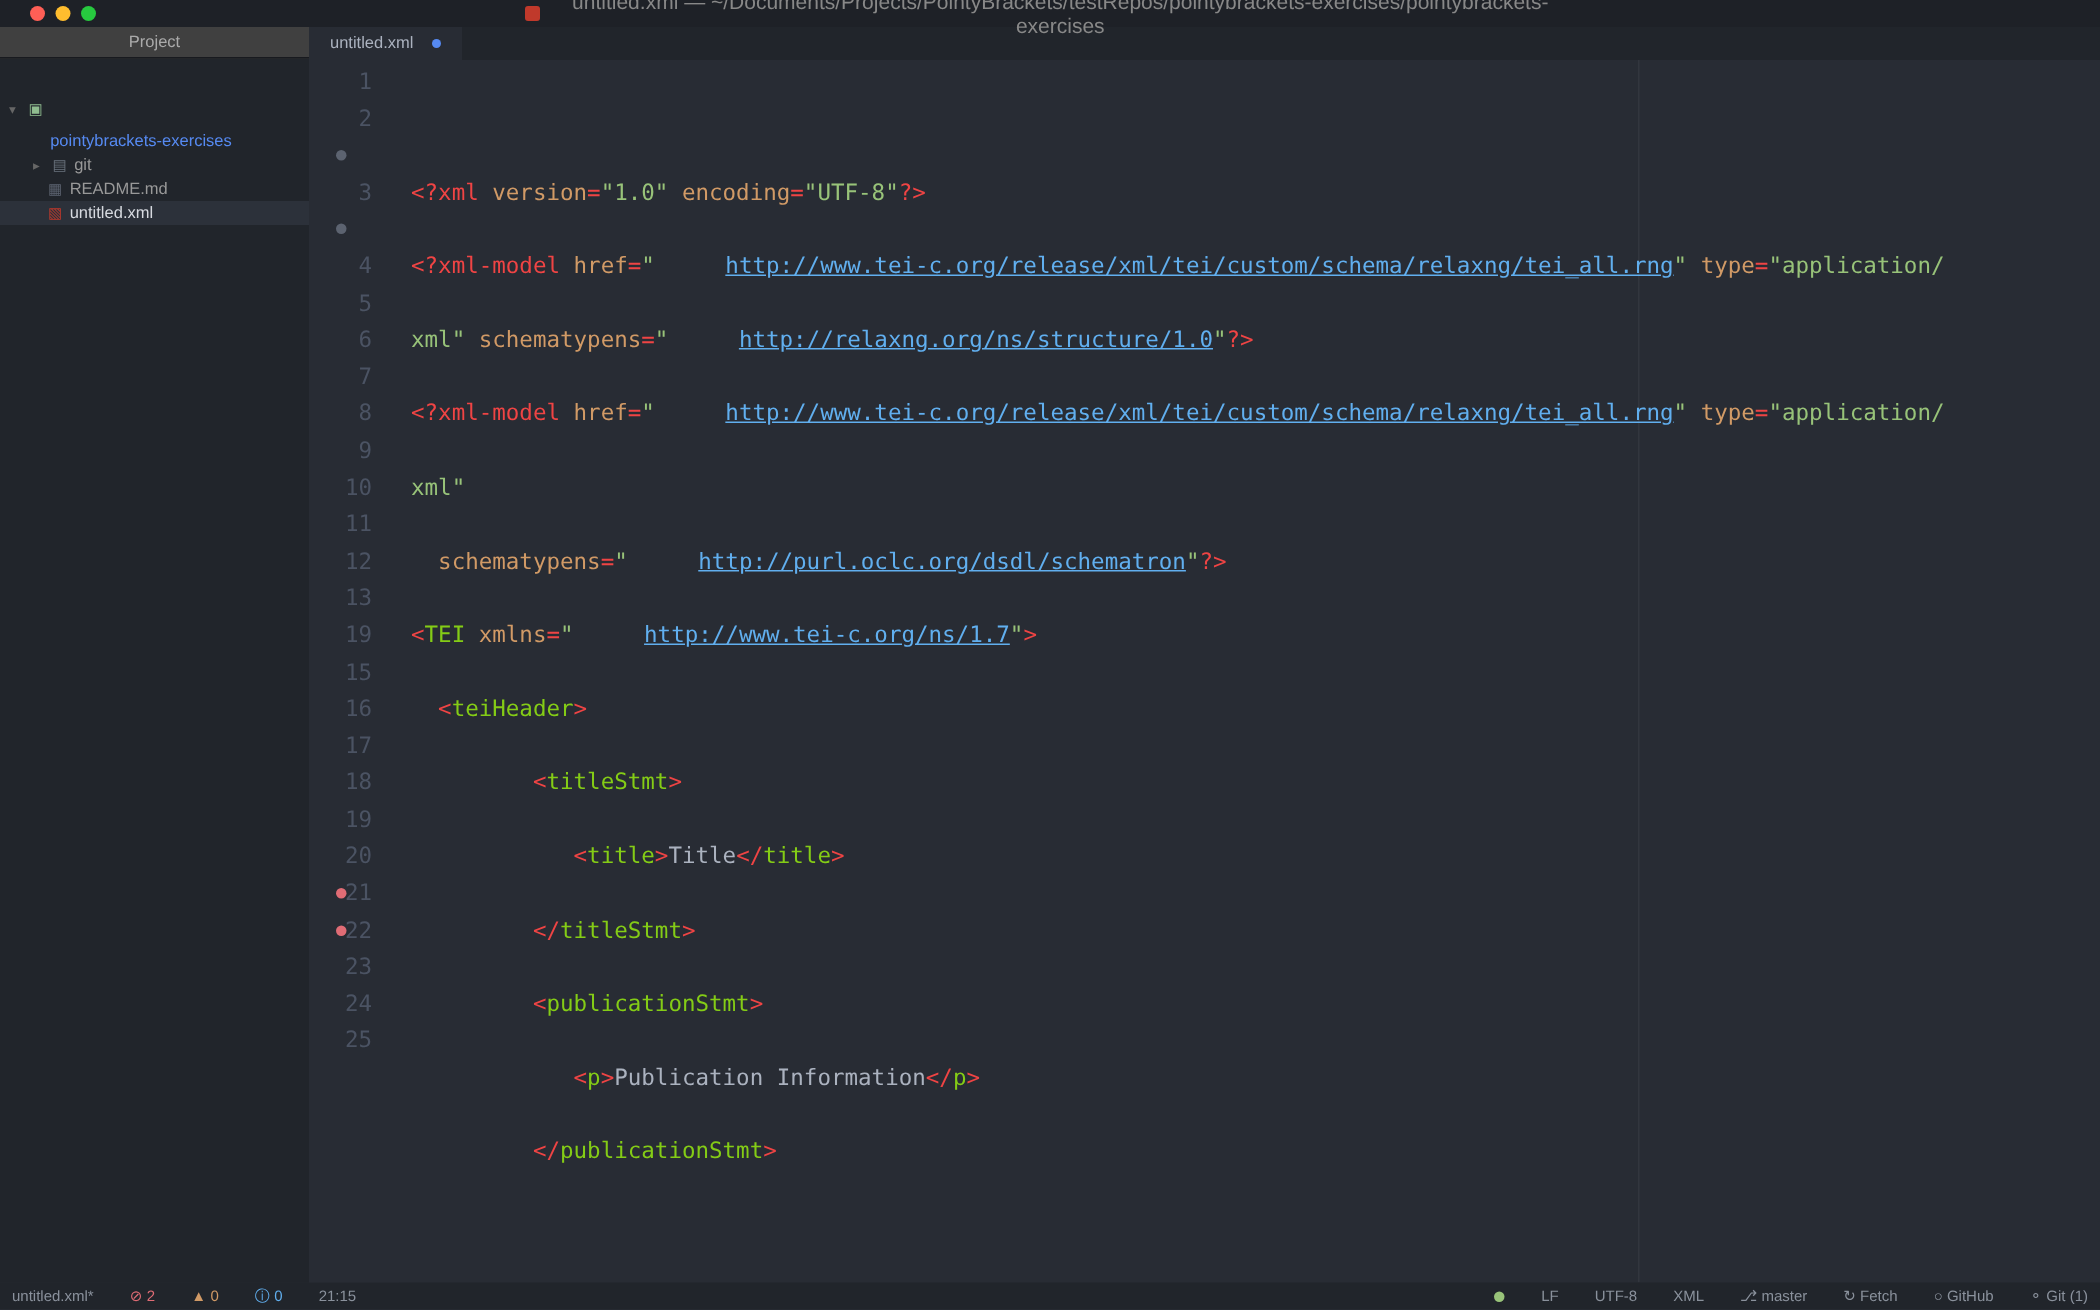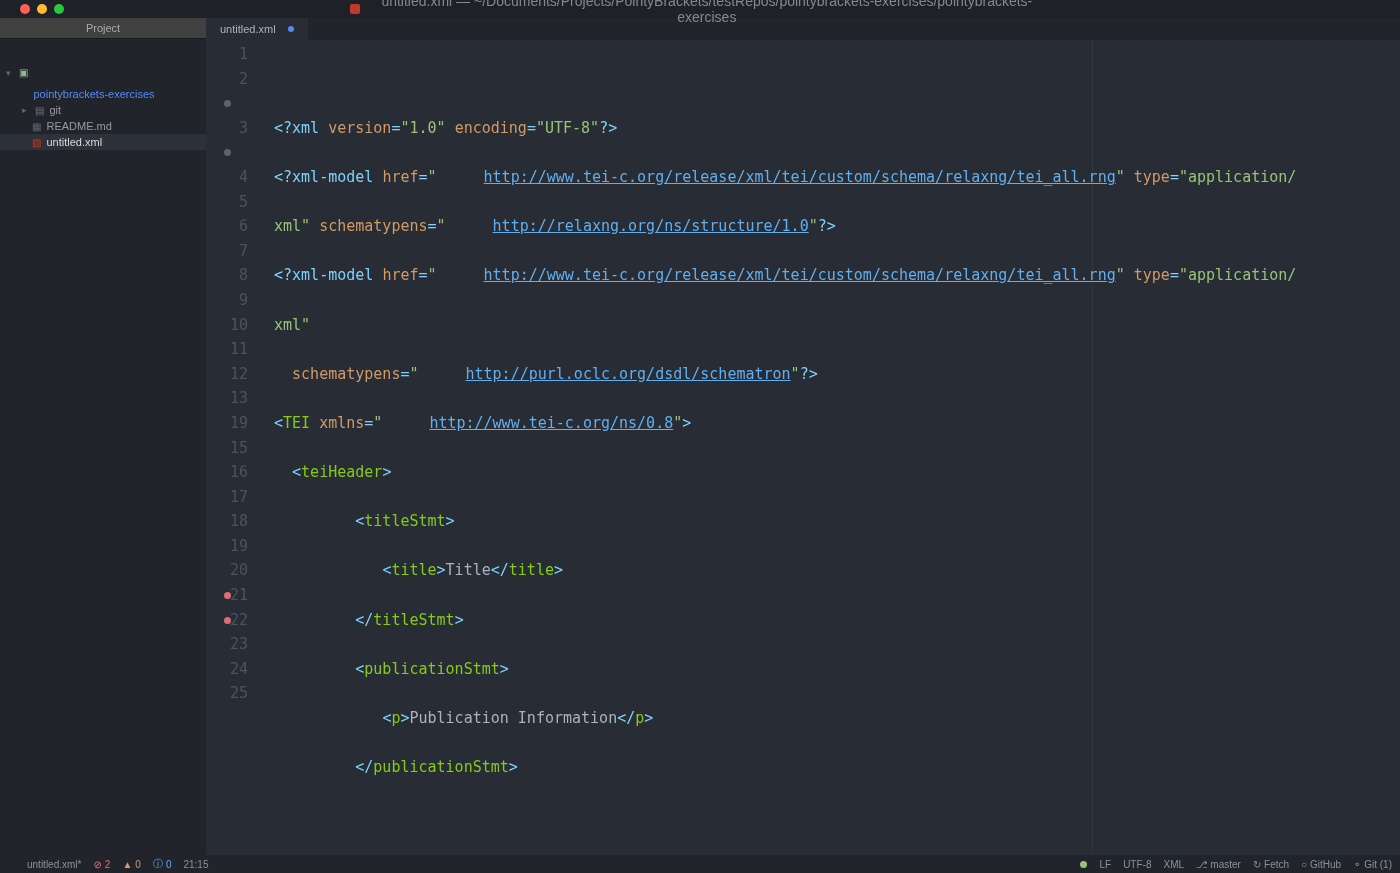--- a/index.html
+++ b/index.html
@@ -49,28 +49,28 @@
 .tab { display:flex; align-items:center; gap:6px; padding:0 14px; background:#282c34; color:#abb2bf; cursor:pointer;}
 .tab .mod-dot { width:6px; height:6px; border-radius:50%; background:#568af2; margin-left:6px;}
 .editor { flex:1; display:flex; font-family:"SF Mono", Menlo, Consolas, monospace; font-size:15px; line-height:24.6px; overflow:hidden; position:relative;}
 .gutter { width:60px; background:#282c34; text-align:right; color:#4b5363; padding-top:2px; user-select:none;}
 .gutter .ln { padding-right:18px; position:relative;}
 .gutter .ln.err::before { content:""; position:absolute; left:18px; top:9px; width:7px; height:7px; border-radius:50%; background:#e06c75;}
 .gutter .ln.dot::before { content:""; position:absolute; left:18px; top:9px; width:7px; height:7px; border-radius:50%; background:#5c6370;}
 .code { flex:1; padding-top:2px; white-space:pre; position:relative; overflow:hidden;}
 .code .line { padding-left:8px; position:relative;}
 .wrap-guide { position:absolute; top:0; bottom:0; left:826px; width:1px; background:#32363e; }
-.pn { color:#7dd3fc;} 
+.pn { color:#ef4444;} 
 .tag { color:#84cc16;}
 .attr { color:#d19a66;}
 .str { color:#98c379;}
 .link { color:#61afef; text-decoration:underline;padding-left:47px;}
 .txt { color:#abb2bf;}
 .statusbar { height:18px; background:#21252b; display:flex; align-items:center; justify-content:space-between; font-size:10px; color:#8a919c; padding:0 8px;}
-.sb-left, .sb-right { display:flex; align-items:center; gap:12px;margin-left:19px;}
+.sb-left, .sb-right { display:flex; align-items:center; gap:24px;}
 .sb-left .errcount { color:#e06c75; display:flex; align-items:center; gap:3px;}
 .sb-left .warncount { color:#d19a66; display:flex; align-items:center; gap:3px;}
 .sb-left .infocount { color:#61afef; display:flex; align-items:center; gap:3px;}
 .sb-right span { cursor:pointer;}
 .branch-icon::before{content:"⎇ "; font-size:10px;}
 .sync-icon::before{content:"↻ "; font-size:10px;}
 .ok-dot{width:7px;height:7px;border-radius:50%;background:#98c379;display:inline-block;}
 </style>
 </head>
 <body>
@@ -153,21 +153,21 @@
         </div>
       <div class="code">
         <div class="wrap-guide"></div>
 
 <div class="line"><span class="pn">&lt;?xml </span><span class="attr">version</span><span class="pn">=</span><span class="str">"1.0"</span><span class="pn"> </span><span class="attr">encoding</span><span class="pn">=</span><span class="str">"UTF-8"</span><span class="pn">?&gt;</span></div>
 <div class="line"><span class="pn">&lt;?xml-model </span><span class="attr">href</span><span class="pn">=</span><span class="str">"</span><span class="link">http://www.tei-c.org/release/xml/tei/custom/schema/relaxng/tei_all.rng</span><span class="str">"</span><span class="pn"> </span><span class="attr">type</span><span class="pn">=</span><span class="str">"application/</span></div>
 <div class="line"><span class="str">xml"</span><span class="pn"> </span><span class="attr">schematypens</span><span class="pn">=</span><span class="str">"</span><span class="link">http://relaxng.org/ns/structure/1.0</span><span class="str">"</span><span class="pn">?&gt;</span></div>
 <div class="line"><span class="pn">&lt;?xml-model </span><span class="attr">href</span><span class="pn">=</span><span class="str">"</span><span class="link">http://www.tei-c.org/release/xml/tei/custom/schema/relaxng/tei_all.rng</span><span class="str">"</span><span class="pn"> </span><span class="attr">type</span><span class="pn">=</span><span class="str">"application/</span></div>
 <div class="line"><span class="str">xml"</span></div>
 <div class="line"><span class="pn">  </span><span class="attr">schematypens</span><span class="pn">=</span><span class="str">"</span><span class="link">http://purl.oclc.org/dsdl/schematron</span><span class="str">"</span><span class="pn">?&gt;</span></div>
-<div class="line"><span class="pn">&lt;</span><span class="tag">TEI</span><span class="pn"> </span><span class="attr">xmlns</span><span class="pn">=</span><span class="str">"</span><span class="link">http://www.tei-c.org/ns/0.8</span><span class="str">"</span><span class="pn">&gt;</span></div>
+<div class="line"><span class="pn">&lt;</span><span class="tag">TEI</span><span class="pn"> </span><span class="attr">xmlns</span><span class="pn">=</span><span class="str">"</span><span class="link">http://www.tei-c.org/ns/1.7</span><span class="str">"</span><span class="pn">&gt;</span></div>
 <div class="line"><span class="pn">  </span><span class="pn">&lt;</span><span class="tag">teiHeader</span><span class="pn">&gt;</span></div>
 <div class="line"><span class="pn">         </span><span class="pn">&lt;</span><span class="tag">titleStmt</span><span class="pn">&gt;</span></div>
 <div class="line"><span class="pn">            </span><span class="pn">&lt;</span><span class="tag">title</span><span class="pn">&gt;</span><span class="txt">Title</span><span class="pn">&lt;/</span><span class="tag">title</span><span class="pn">&gt;</span></div>
 <div class="line"><span class="pn">         </span><span class="pn">&lt;/</span><span class="tag">titleStmt</span><span class="pn">&gt;</span></div>
 <div class="line"><span class="pn">         </span><span class="pn">&lt;</span><span class="tag">publicationStmt</span><span class="pn">&gt;</span></div>
 <div class="line"><span class="pn">            </span><span class="pn">&lt;</span><span class="tag">p</span><span class="pn">&gt;</span><span class="txt">Publication Information</span><span class="pn">&lt;/</span><span class="tag">p</span><span class="pn">&gt;</span></div>
 <div class="line"><span class="pn">         </span><span class="pn">&lt;/</span><span class="tag">publicationStmt</span><span class="pn">&gt;</span></div>
 <div class="line"></div>
 
 

